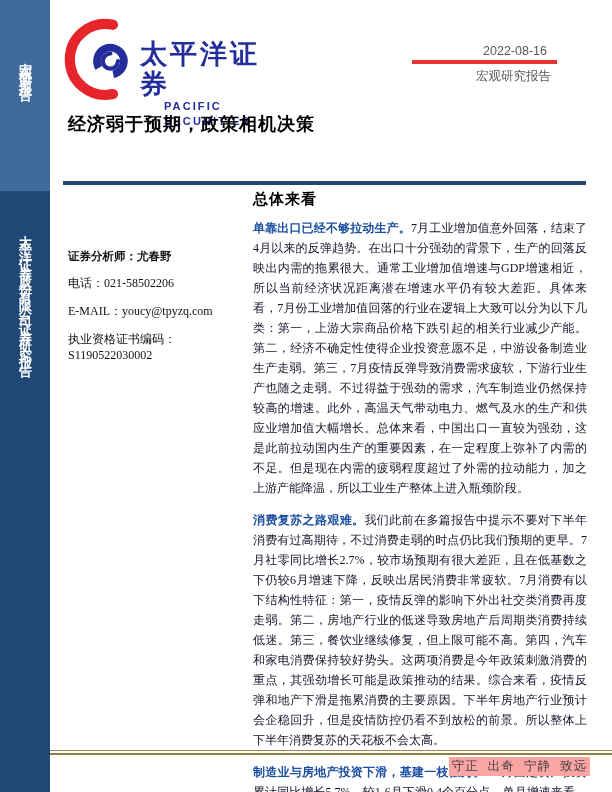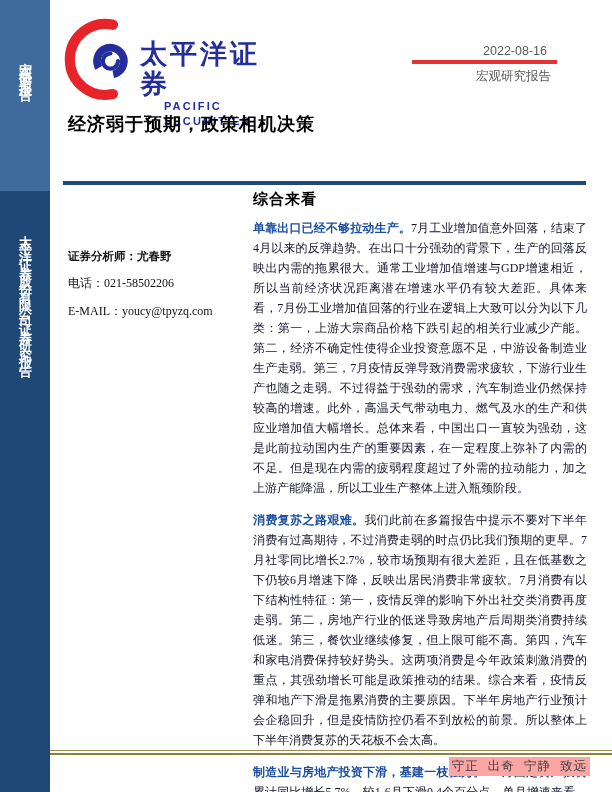--- a/index.html
+++ b/index.html
@@ -97,24 +97,25 @@
     <div class="head-cat">宏观研究报告</div>
   </div>
 
   <div class="report-title">经济弱于预期，政策相机决策</div>
   <div class="title-rule"></div>
 
   <div class="analyst">
     <div class="a-name">证券分析师：尤春野</div>
     <div class="a-line">电话：021-58502206</div>
     <div class="a-line">E-MAIL：youcy@tpyzq.com</div>
+    <div class="a-line">执业资格证书编码：S1190522030002</div>
   </div>
 
   <div class="summary">
-    <h2>综合来看</h2>
+    <h2>总体来看</h2>
     <p>
       <span class="lead">单靠出口已经不够拉动生产。</span><span>7月工业增加值意外回落，结束了4月以来的反弹趋势。在出口十分强劲的背景下，生产的回落反映出内需的拖累很大。通常工业增加值增速与GDP增速相近，所以当前经济状况距离潜在增速水平仍有较大差距。具体来看，7月份工业增加值回落的行业在逻辑上大致可以分为以下几类：第一，上游大宗商品价格下跌引起的相关行业减少产能。第二，经济不确定性使得企业投资意愿不足，中游设备制造业生产走弱。第三，7月疫情反弹导致消费需求疲软，下游行业生产也随之走弱。不过得益于强劲的需求，汽车制造业仍然保持较高的增速。此外，高温天气带动电力、燃气及水的生产和供应业增加值大幅增长。总体来看，中国出口一直较为强劲，这是此前拉动国内生产的重要因素，在一定程度上弥补了内需的不足。但是现在内需的疲弱程度超过了外需的拉动能力，加之上游产能降温，所以工业生产整体上进入瓶颈阶段。</span>
     </p>
     <p>
       <span class="lead">消费复苏之路艰难。</span><span>我们此前在多篇报告中提示不要对下半年消费有过高期待，不过消费走弱的时点仍比我们预期的更早。7月社零同比增长2.7%，较市场预期有很大差距，且在低基数之下仍较6月增速下降，反映出居民消费非常疲软。7月消费有以下结构性特征：第一，疫情反弹的影响下外出社交类消费再度走弱。第二，房地产行业的低迷导致房地产后周期类消费持续低迷。第三，餐饮业继续修复，但上限可能不高。第四，汽车和家电消费保持较好势头。这两项消费是今年政策刺激消费的重点，其强劲增长可能是政策推动的结果。综合来看，疫情反弹和地产下滑是拖累消费的主要原因。下半年房地产行业预计会企稳回升，但是疫情防控仍看不到放松的前景。所以整体上下半年消费复苏的天花板不会太高。</span>
     </p>
     <p>
       <span class="lead">制造业与房地产投资下滑，基建一枝独秀。</span><span>1-7月固定资产投资累计同比增长5.7%，较1-6月下滑0.4个百分点。单月增速来看，我们测算7月投资增速为3.6%，这是今年除4月份疫情最严重的时期之外最低的。制造业投资的下滑是值得担忧的方面。我们对下半年制造业投资并不乐观，一是因为从企业现金流的状况来看，上半年由于经济下行和成本上涨的原因，企业利润下降较多，不利于未来增加资本开支。二是疫情的不确定性影响下，企业做长期投资规划的意愿较低。7月制造业投</span>
     </p>
   </div>

